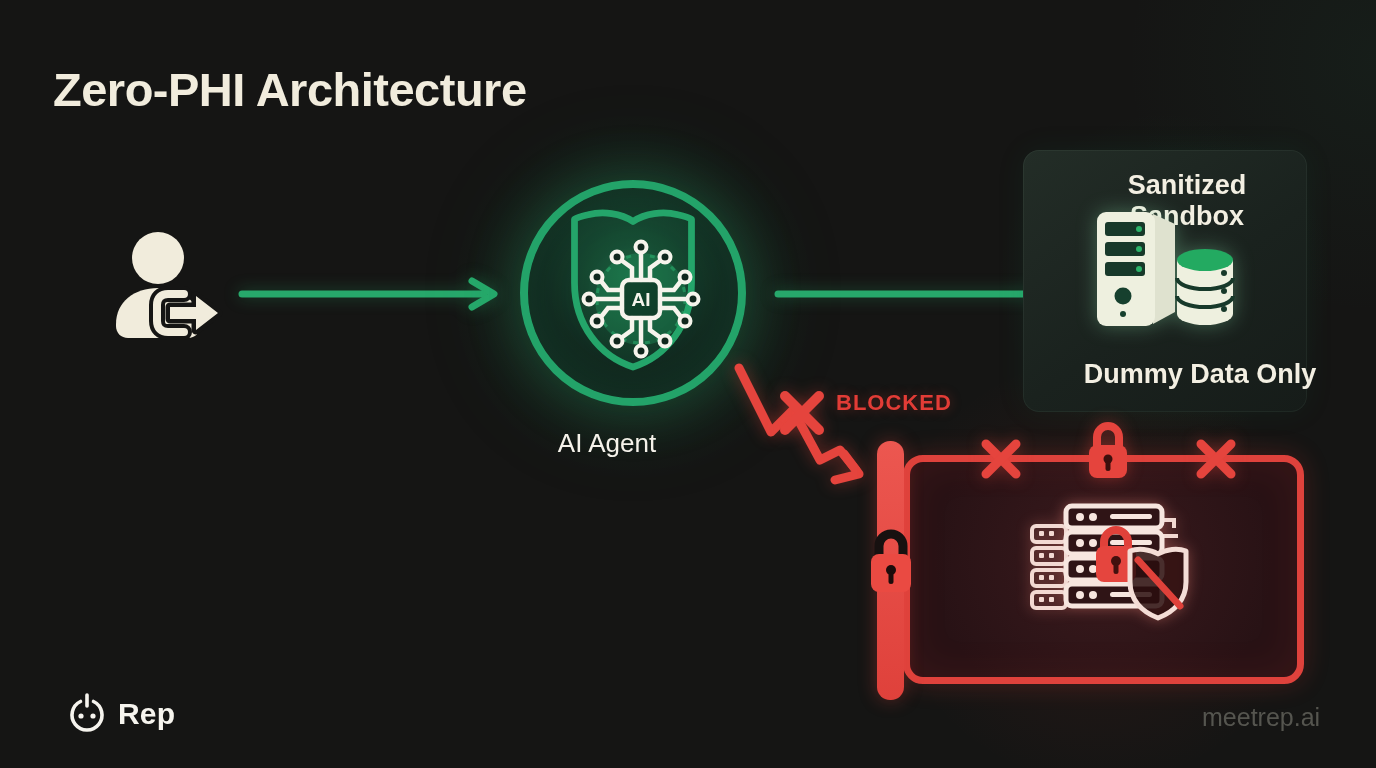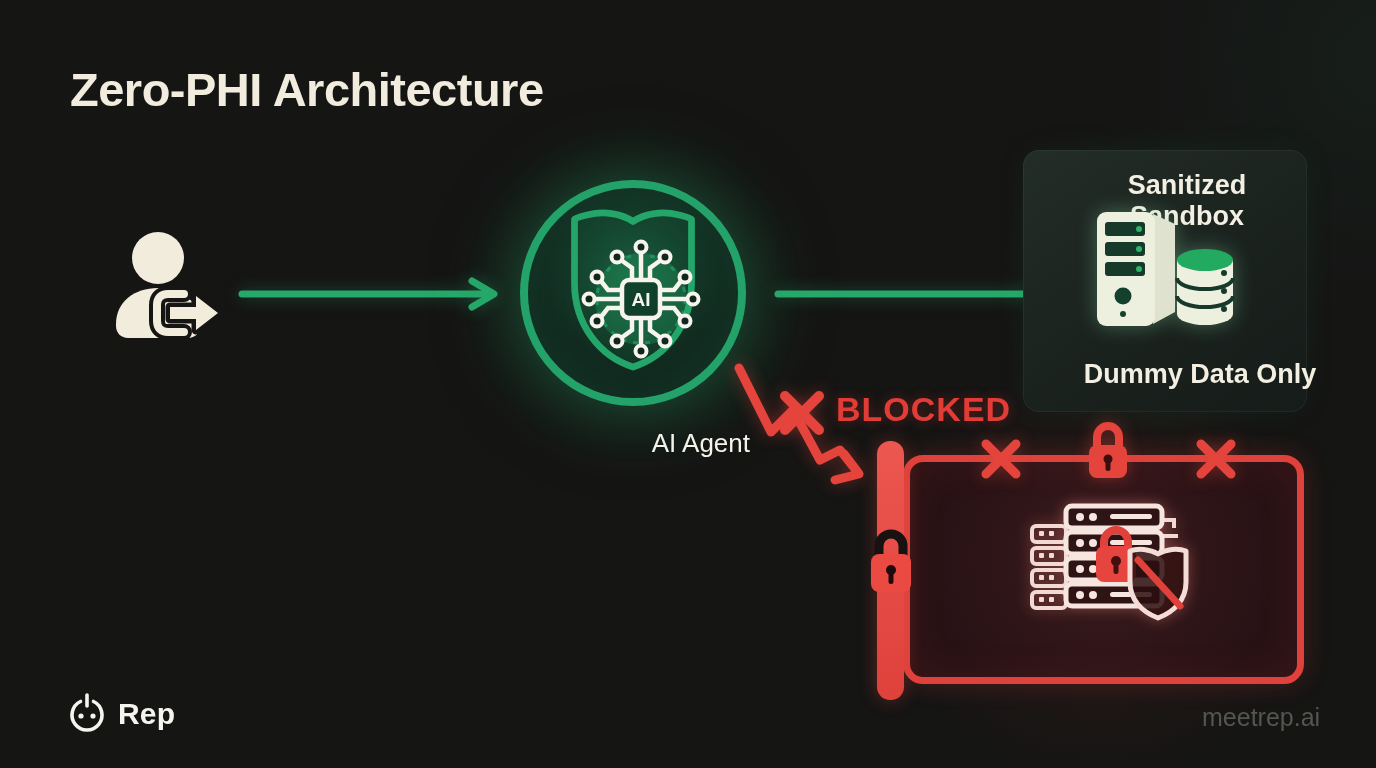--- a/index.html
+++ b/index.html
@@ -12,58 +12,58 @@
     position: relative; width: 1376px; height: 768px;
     background:
       radial-gradient(circle 260px at 634px 296px, rgba(32,170,104,0.14), rgba(32,170,104,0) 70%),
       radial-gradient(circle 240px at 1165px 280px, rgba(40,160,100,0.10), rgba(40,160,100,0) 70%),
       radial-gradient(circle 340px at 1380px 60px,  rgba(40,130,90,0.08),  rgba(40,130,90,0) 75%),
       radial-gradient(circle 300px at 1100px 570px, rgba(220,60,50,0.10),  rgba(220,60,50,0) 72%),
       #151514;
     overflow: hidden;
   }
   .title {
-    position: absolute; left: 70px; top: 62px;
+    position: absolute; left: 53px; top: 62px;
     font-size: 47px; font-weight: 700; letter-spacing: -0.5px;
     color: #f1ecdd;
     text-align: center;
   }
   .node-label { position: absolute; color: #efeadb; font-size: 26px; font-weight: 500; text-align: center; }
   .abs { position: absolute; }
 
   
   .agent-circle {
     position: absolute; left: 520px; top: 180px; width: 226px; height: 226px;
     border-radius: 50%;
     border: 8px solid #23a369;
     background: radial-gradient(circle at 50% 42%, rgba(35,160,100,0.45), rgba(18,60,42,0.25) 55%, rgba(14,30,24,0.2) 78%), #11201a;
     box-shadow: 0 0 55px rgba(35,175,108,0.30), 0 0 120px rgba(35,175,108,0.12), inset 0 0 55px rgba(30,150,95,0.22);
   }
   .agent-circle svg.shield { position: absolute; left: 30px; top: 18px; }
   .agent-chip { position: absolute; left: 48px; top: 46px; }
 
-  .agent-label { left: 544px; top: 428px; width: 206px; color: #f5f2ea; text-align: right; }
+  .agent-label { left: 504px; top: 428px; width: 206px; color: #f5f2ea; }
 
   
   .sandbox {
     position: absolute; left: 1023px; top: 150px; width: 284px; height: 262px;
     border-radius: 16px;
     background: linear-gradient(145deg, #232d27 0%, #1a221e 55%, #161c19 100%);
     box-shadow: inset 0 0 0 1px rgba(190,230,200,0.06), 0 0 30px rgba(30,140,90,0.08);
   }
   .sandbox-title { position: absolute; left: 0; top: 20px; width: 100%; text-align: center;
     color: #f3efe2; font-size: 27px; font-weight: 600; padding-left: 44px; }
   .sandbox-caption { position: absolute; left: 0; bottom: 22px; width: 100%; text-align: center;
     color: #f3efe2; font-size: 27px; font-weight: 600; margin-left: 35px; }
   .sandbox-icon { position: absolute; left: 66px; top: 58px; filter: drop-shadow(0 0 10px rgba(140,230,175,0.35)); }
 
   
   .blocked-label {
     position: absolute; left: 836px; top: 390px;
-    font-size: 34px; font-weight: 800; letter-spacing: 1px; color: #e23c36;
+    font-size: 22px; font-weight: 800; letter-spacing: 1px; color: #e23c36;
     text-shadow: 0 0 12px rgba(230,60,50,0.35);
   }
 
   
   .firewall-bar {
     position: absolute; left: 877px; top: 441px; width: 27px; height: 259px;
     border-radius: 13px;
     background: linear-gradient(#ec5750, #df413b);
     box-shadow: 0 0 18px rgba(232,70,60,0.35);
   }

